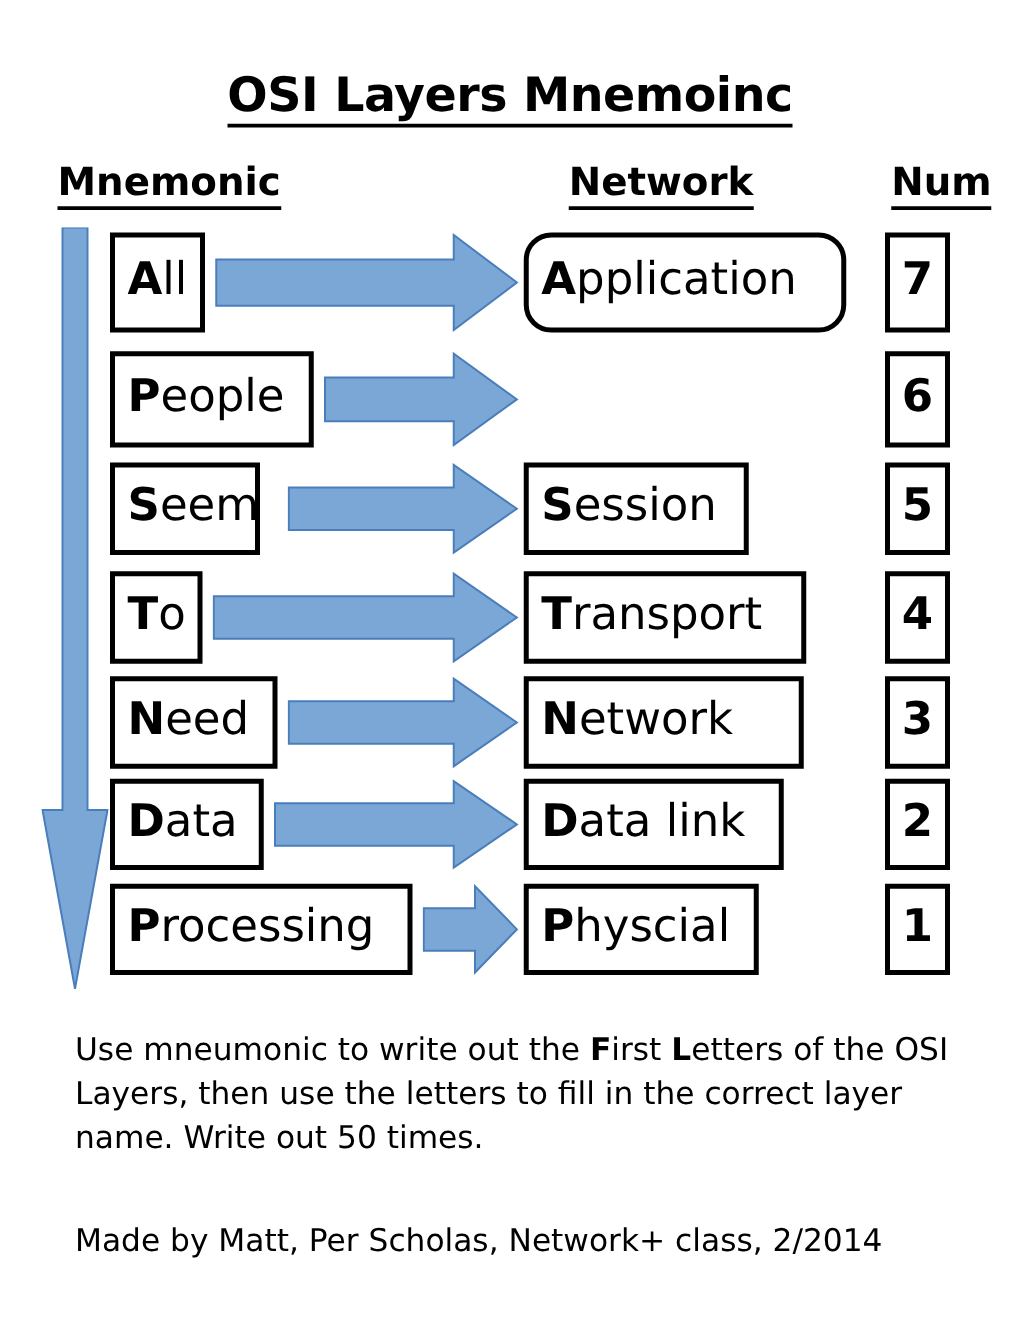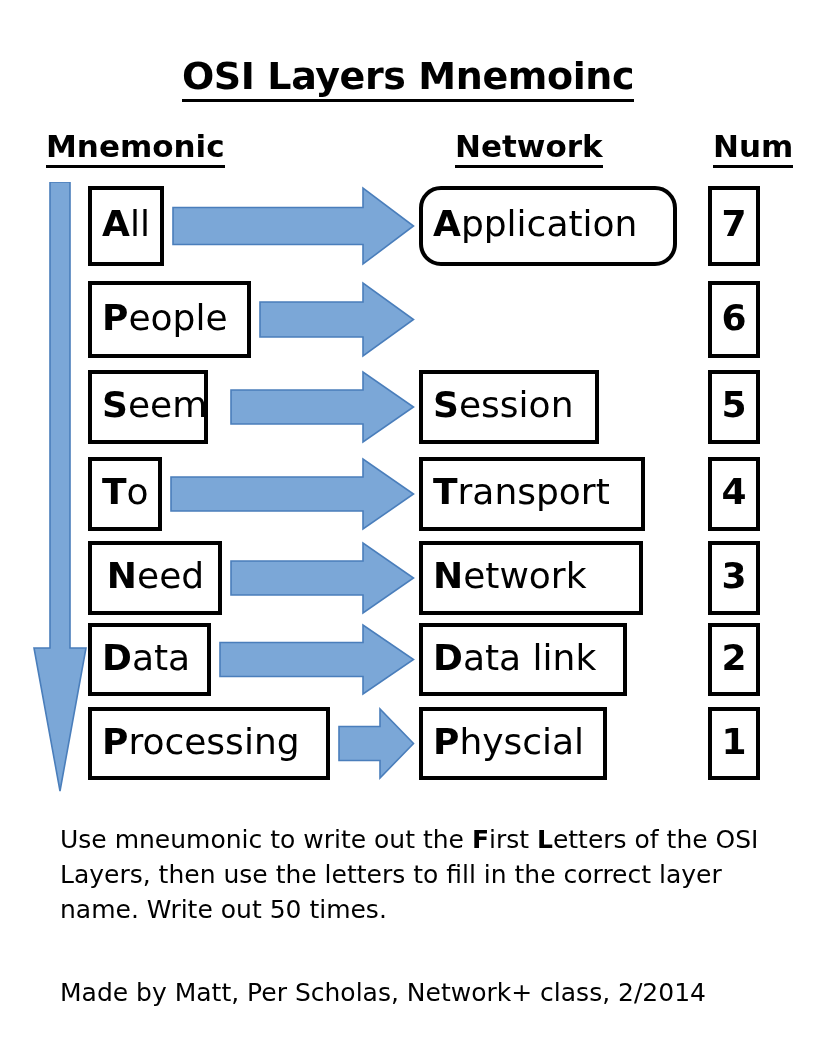--- a/index.html
+++ b/index.html
@@ -205,21 +205,21 @@
           <polygon points="1.0,20.0 193.0,20.0 193.0,2.0 243.5,37.0 193.0,72.0 193.0,54.0 1.0,54.0" fill="#7BA7D7" stroke="#4A7EBB" stroke-width="1.6"></polygon>
         </svg></div>
       <div class="layer-box" style="width: 226px;">
         <span class="boxtext"><b>T</b><i>ransport</i></span>
       </div>
       <div class="num-box">
         <span class="numtext">4</span>
       </div>
     </div>
     <div class="row" style="top: 541px; height: 74px;">
-      <div class="mnemo-box" style="width: 134px; justify-content: center;">
+      <div class="mnemo-box" style="width: 134px;">
         <span class="boxtext"><b>N</b><i>eed</i></span>
       </div>
       <div class="harrow" style="left: 230px; width: 185px;"><svg width="185" height="74" viewBox="0 0 185 74" xmlns="http://www.w3.org/2000/svg">
           <polygon points="1.0,20.0 133.0,20.0 133.0,2.0 183.5,37.0 133.0,72.0 133.0,54.0 1.0,54.0" fill="#7BA7D7" stroke="#4A7EBB" stroke-width="1.6"></polygon>
         </svg></div>
       <div class="layer-box" style="width: 224px;">
         <span class="boxtext"><b>N</b><i>etwork</i></span>
       </div>
       <div class="num-box">
         <span class="numtext">3</span>

